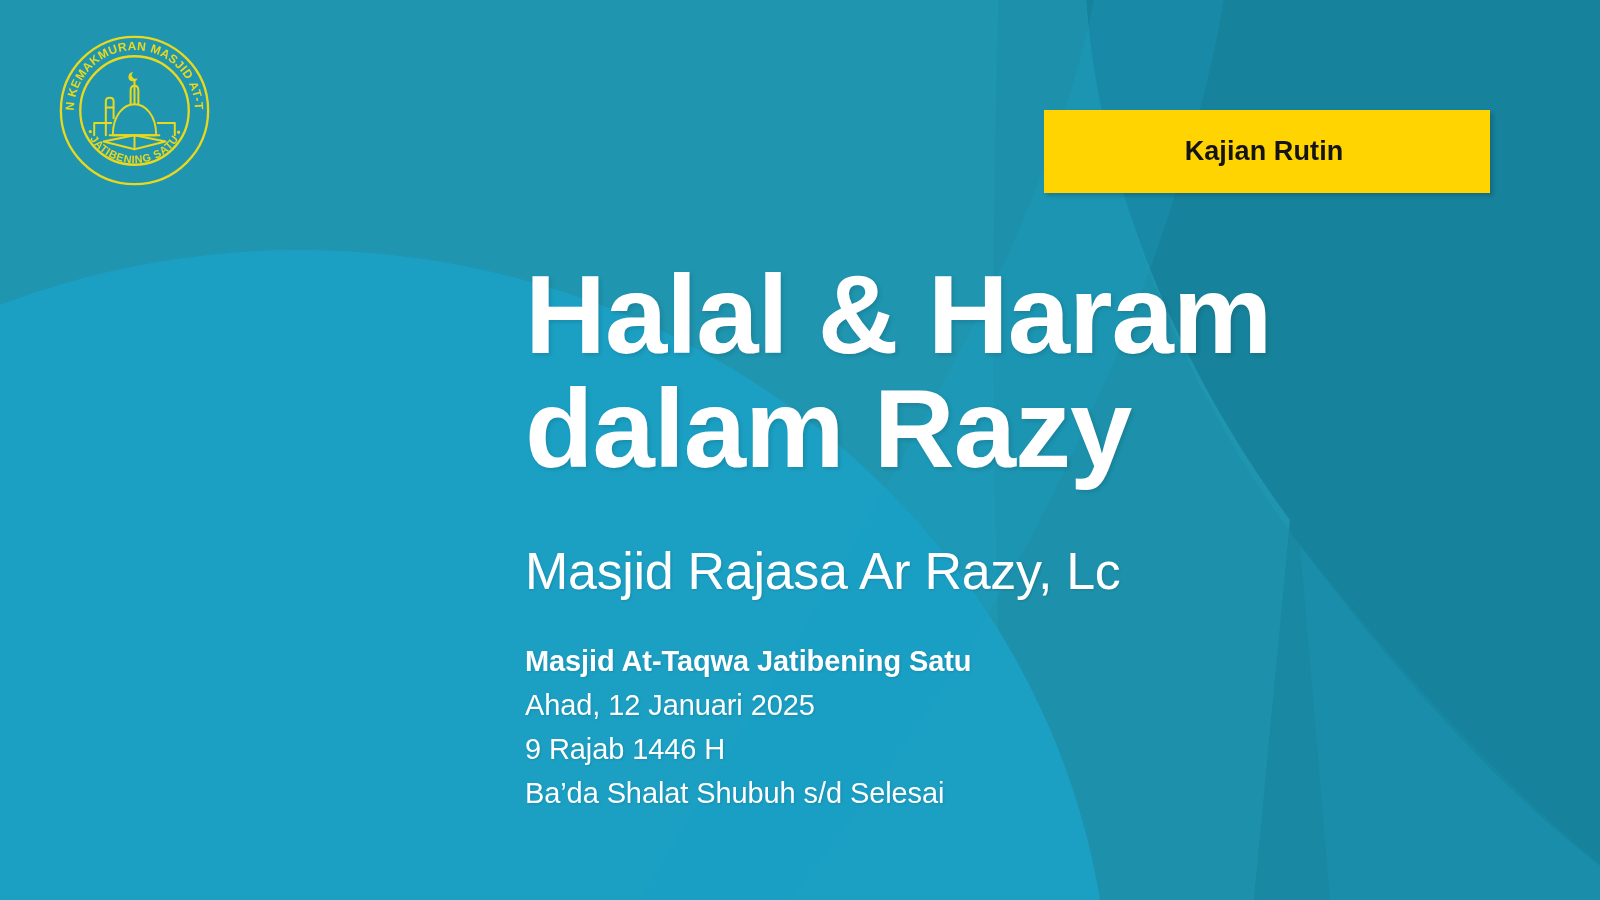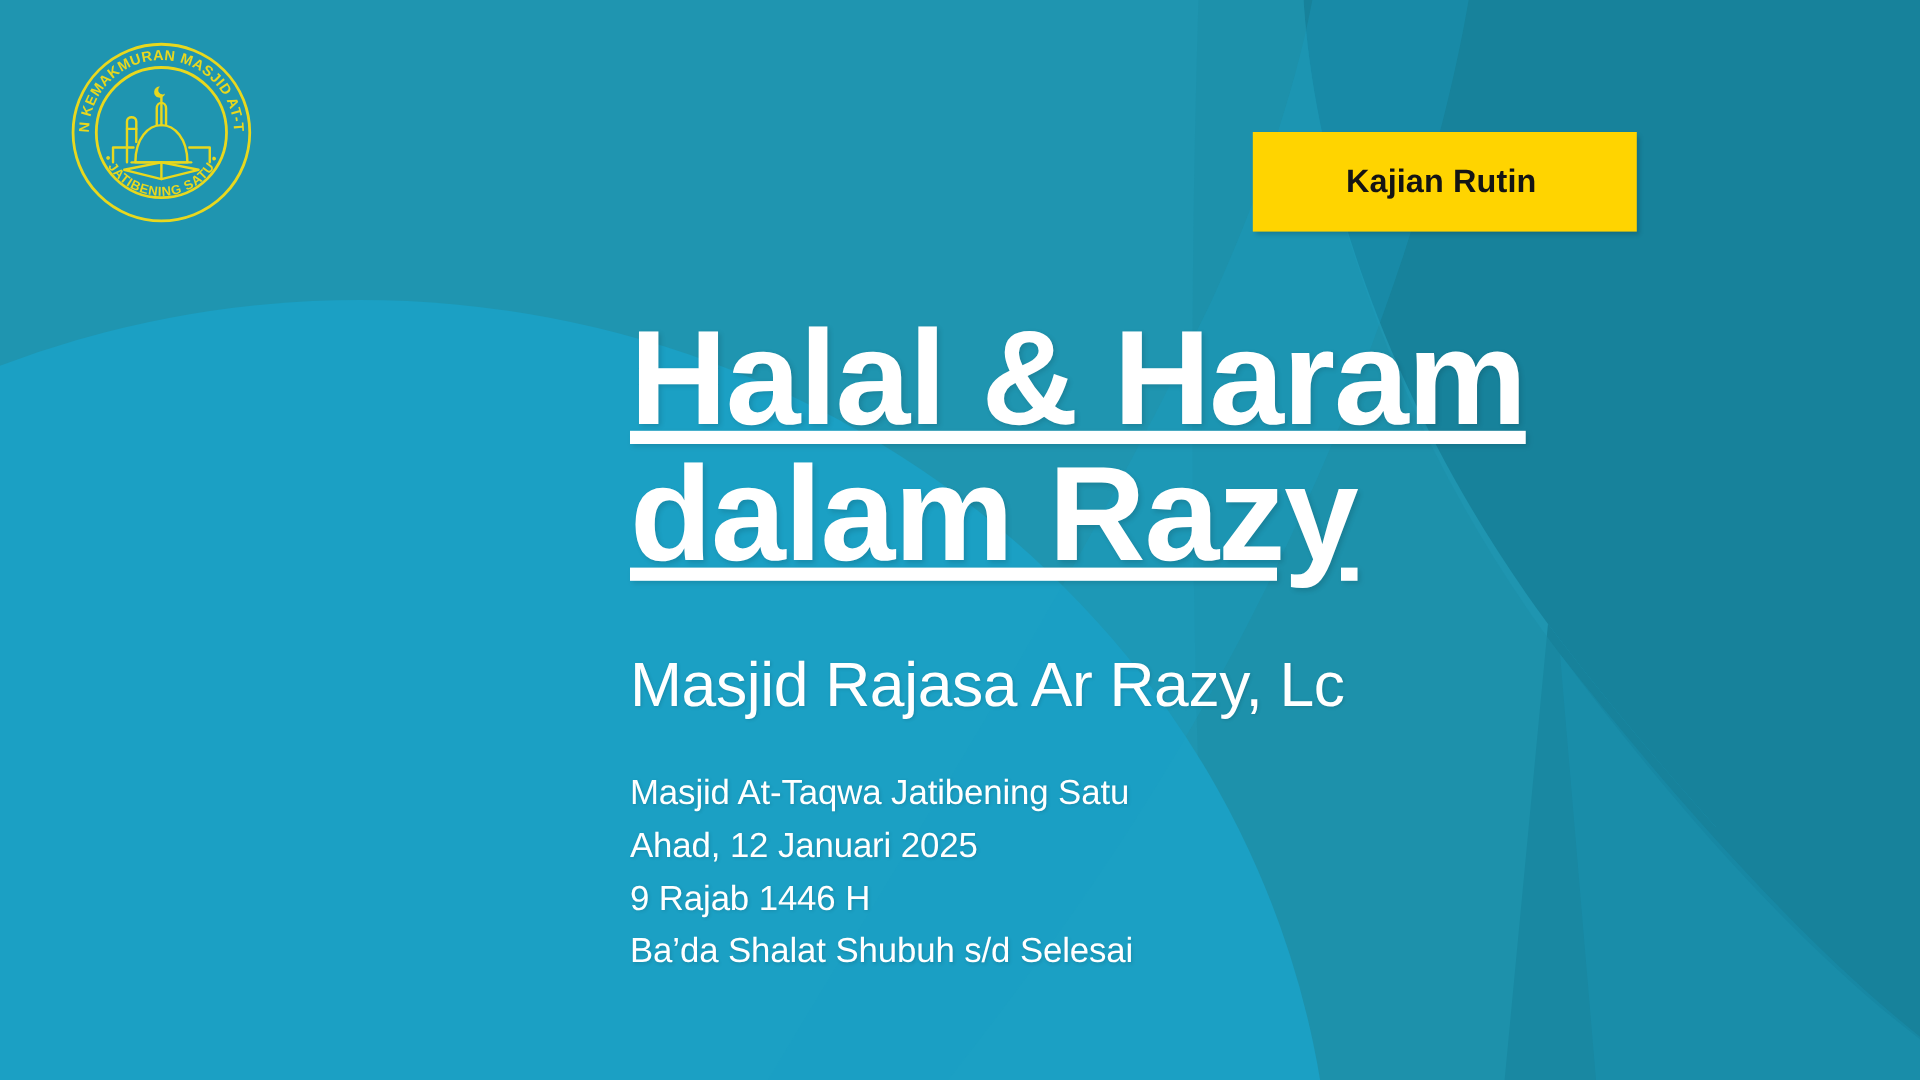--- a/index.html
+++ b/index.html
@@ -36,21 +36,21 @@
     width: 155px;
     height: 155px;
   }
   #logo svg { display: block; width: 155px; height: 155px; }
 
   
   #badge {
     position: absolute;
     left: 1044px;
     top: 110px;
-    width: 320px;
+    width: 446px;
     height: 83px;
     background: #FFD400;
     box-shadow: 3px 3px 4px rgba(0,0,0,0.18);
     display: flex;
     flex-direction: column;
     align-items: center;
     justify-content: center;
   }
   .badge-line {
     color: #141414;
@@ -72,21 +72,20 @@
   }
 
   #title {
     color: #ffffff;
     font-size: 112px;
     font-weight: bold;
     line-height: 1.02;
     letter-spacing: -1px;
     text-shadow: 2px 2px 4px rgba(0,0,0,0.13);
     margin: 0;
-    text-decoration: underline;
   }
   #title .t-line { display: block; }
 
   #presenter {
     margin-top: 57px;
     color: #ffffff;
     font-size: 52px;
     line-height: 1.1;
     letter-spacing: -0.3px;
     text-shadow: 1px 1px 3px rgba(0,0,0,0.13);
@@ -97,21 +96,21 @@
 
   #details {
     margin-top: 38px;
     color: #ffffff;
     font-size: 29px;
     line-height: 1.52;
     letter-spacing: -0.1px;
     text-shadow: 1px 1px 3px rgba(0,0,0,0.13);
   }
   #details .d-line { display: block; white-space: nowrap; }
-  #details .d-line.bold { font-weight: normal; }
+  #details .d-line.bold { font-weight: bold; }
 </style>
 </head>
 <body>
 
 <div id="slide">
 
   <svg id="bg-art" viewBox="0 0 1600 900" preserveAspectRatio="none" aria-hidden="true">
     <defs>
       <clipPath id="slideClip">
         <rect x="0" y="0" width="1600" height="900"></rect>

